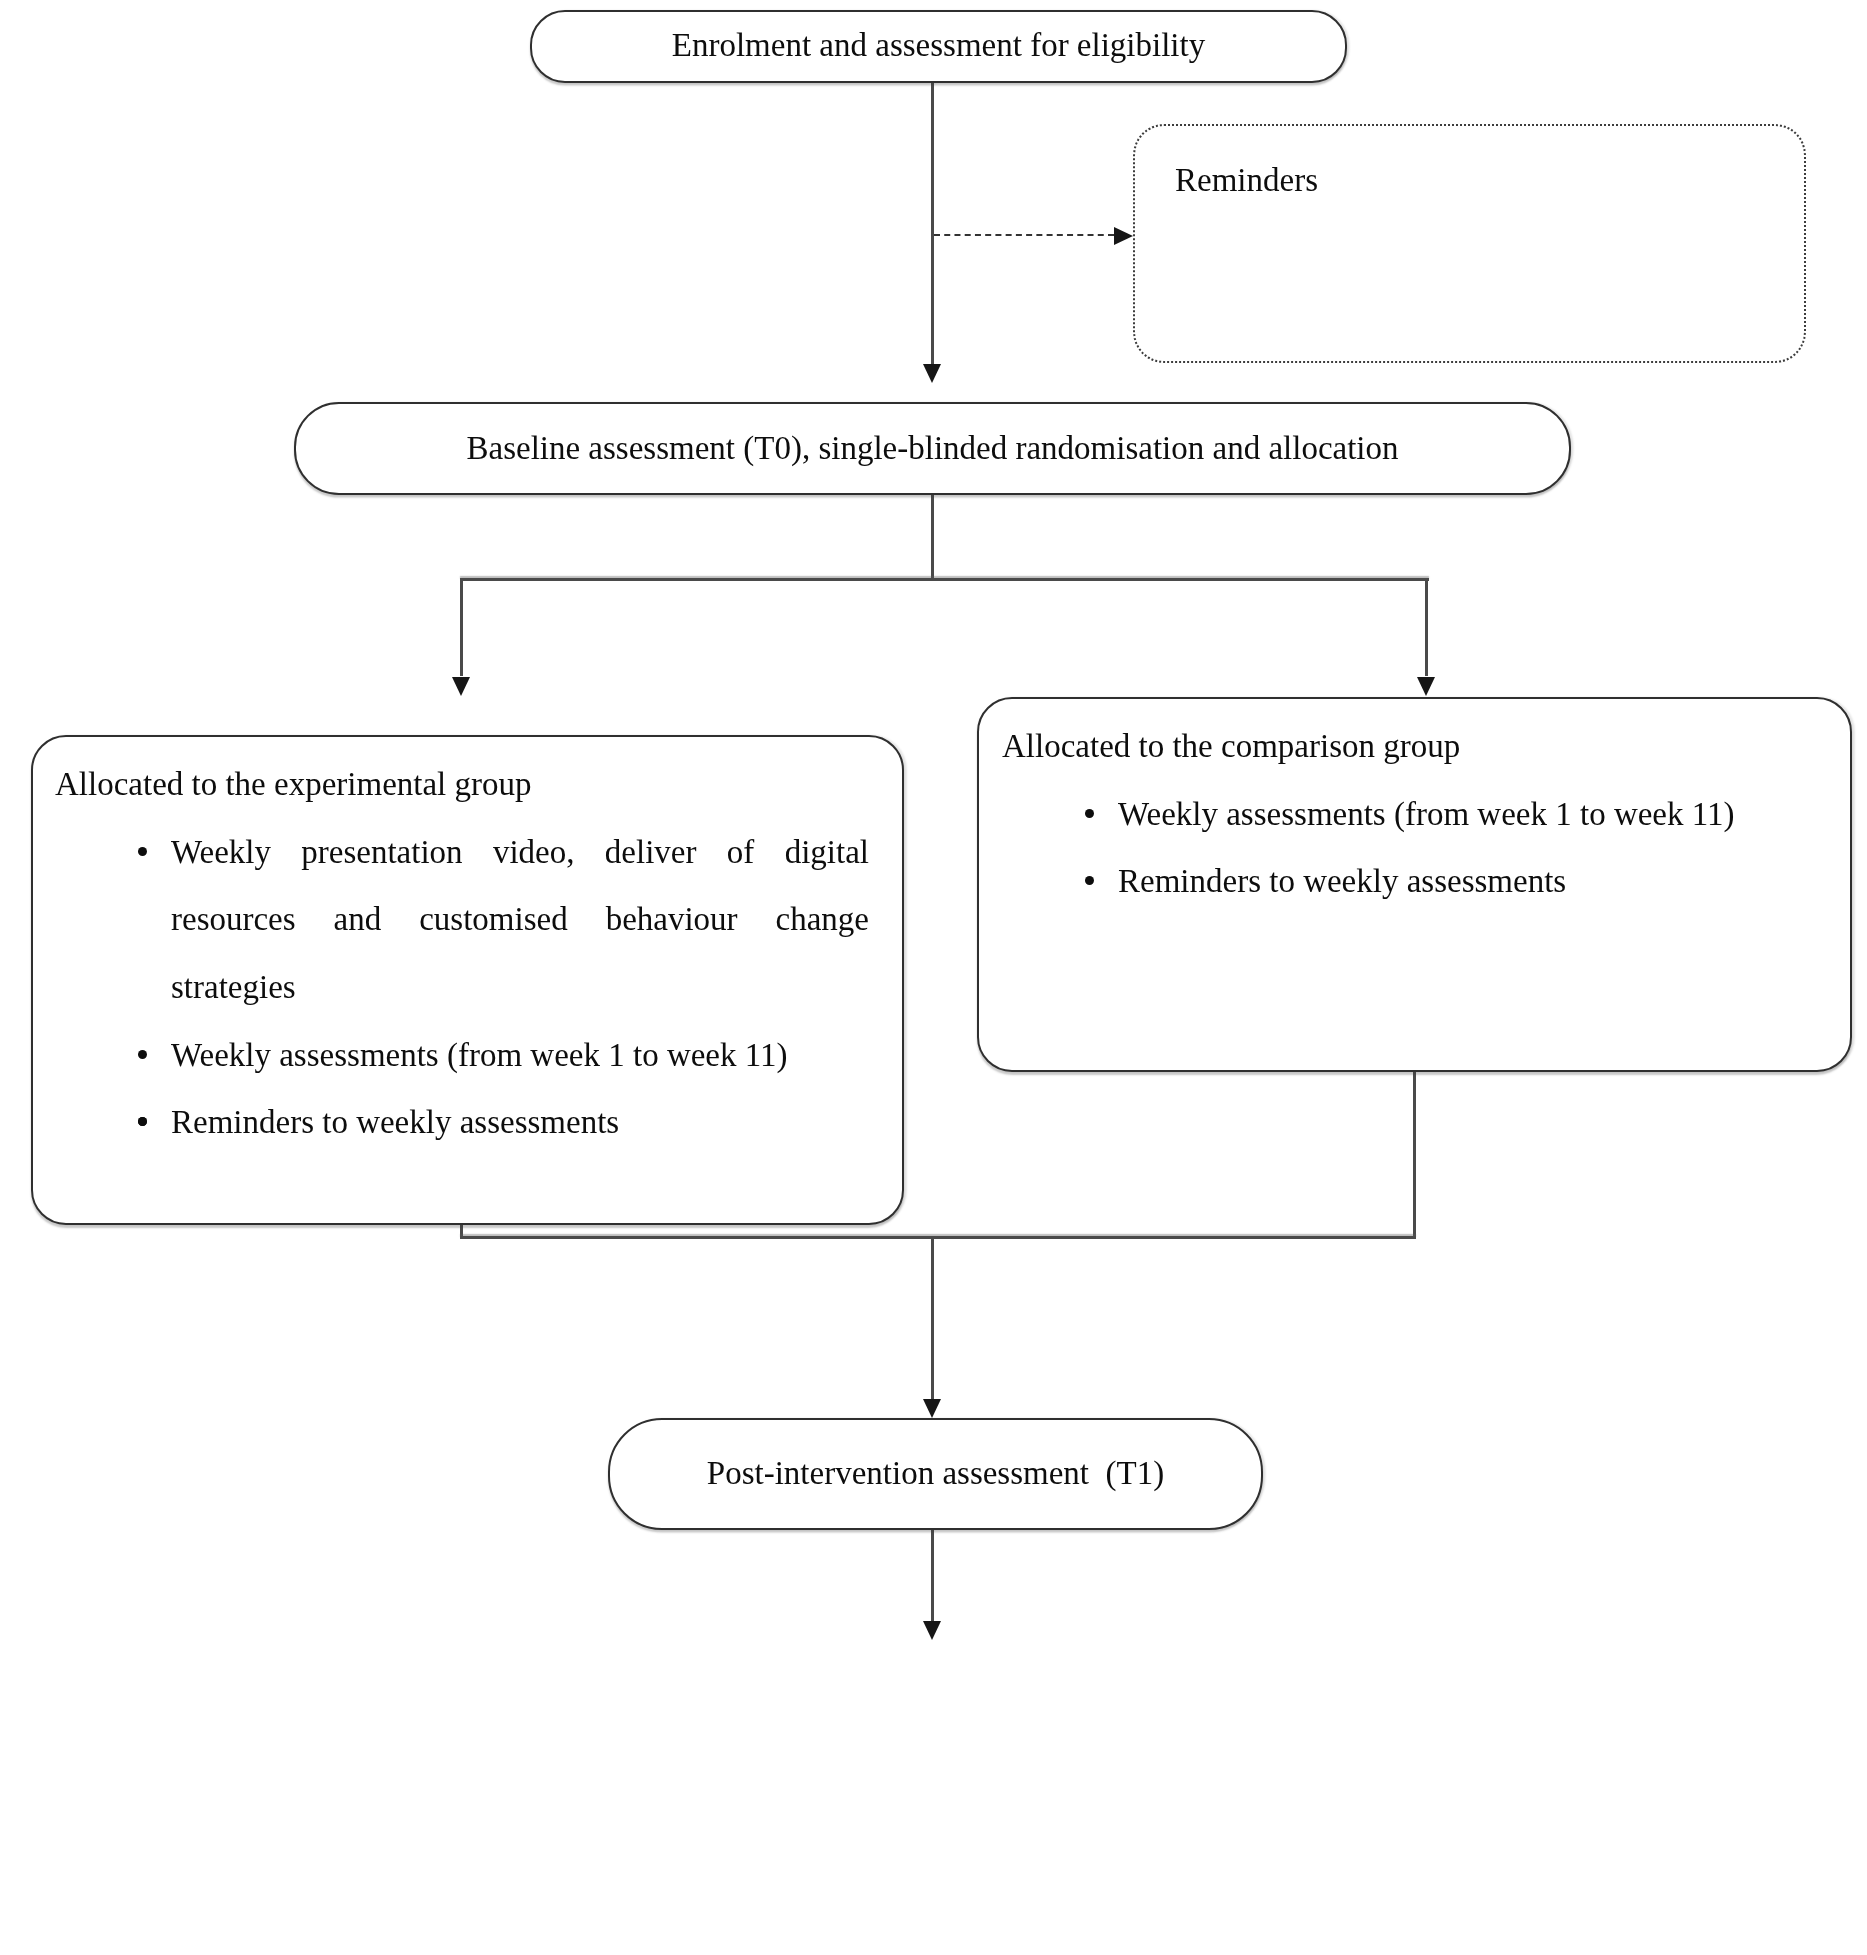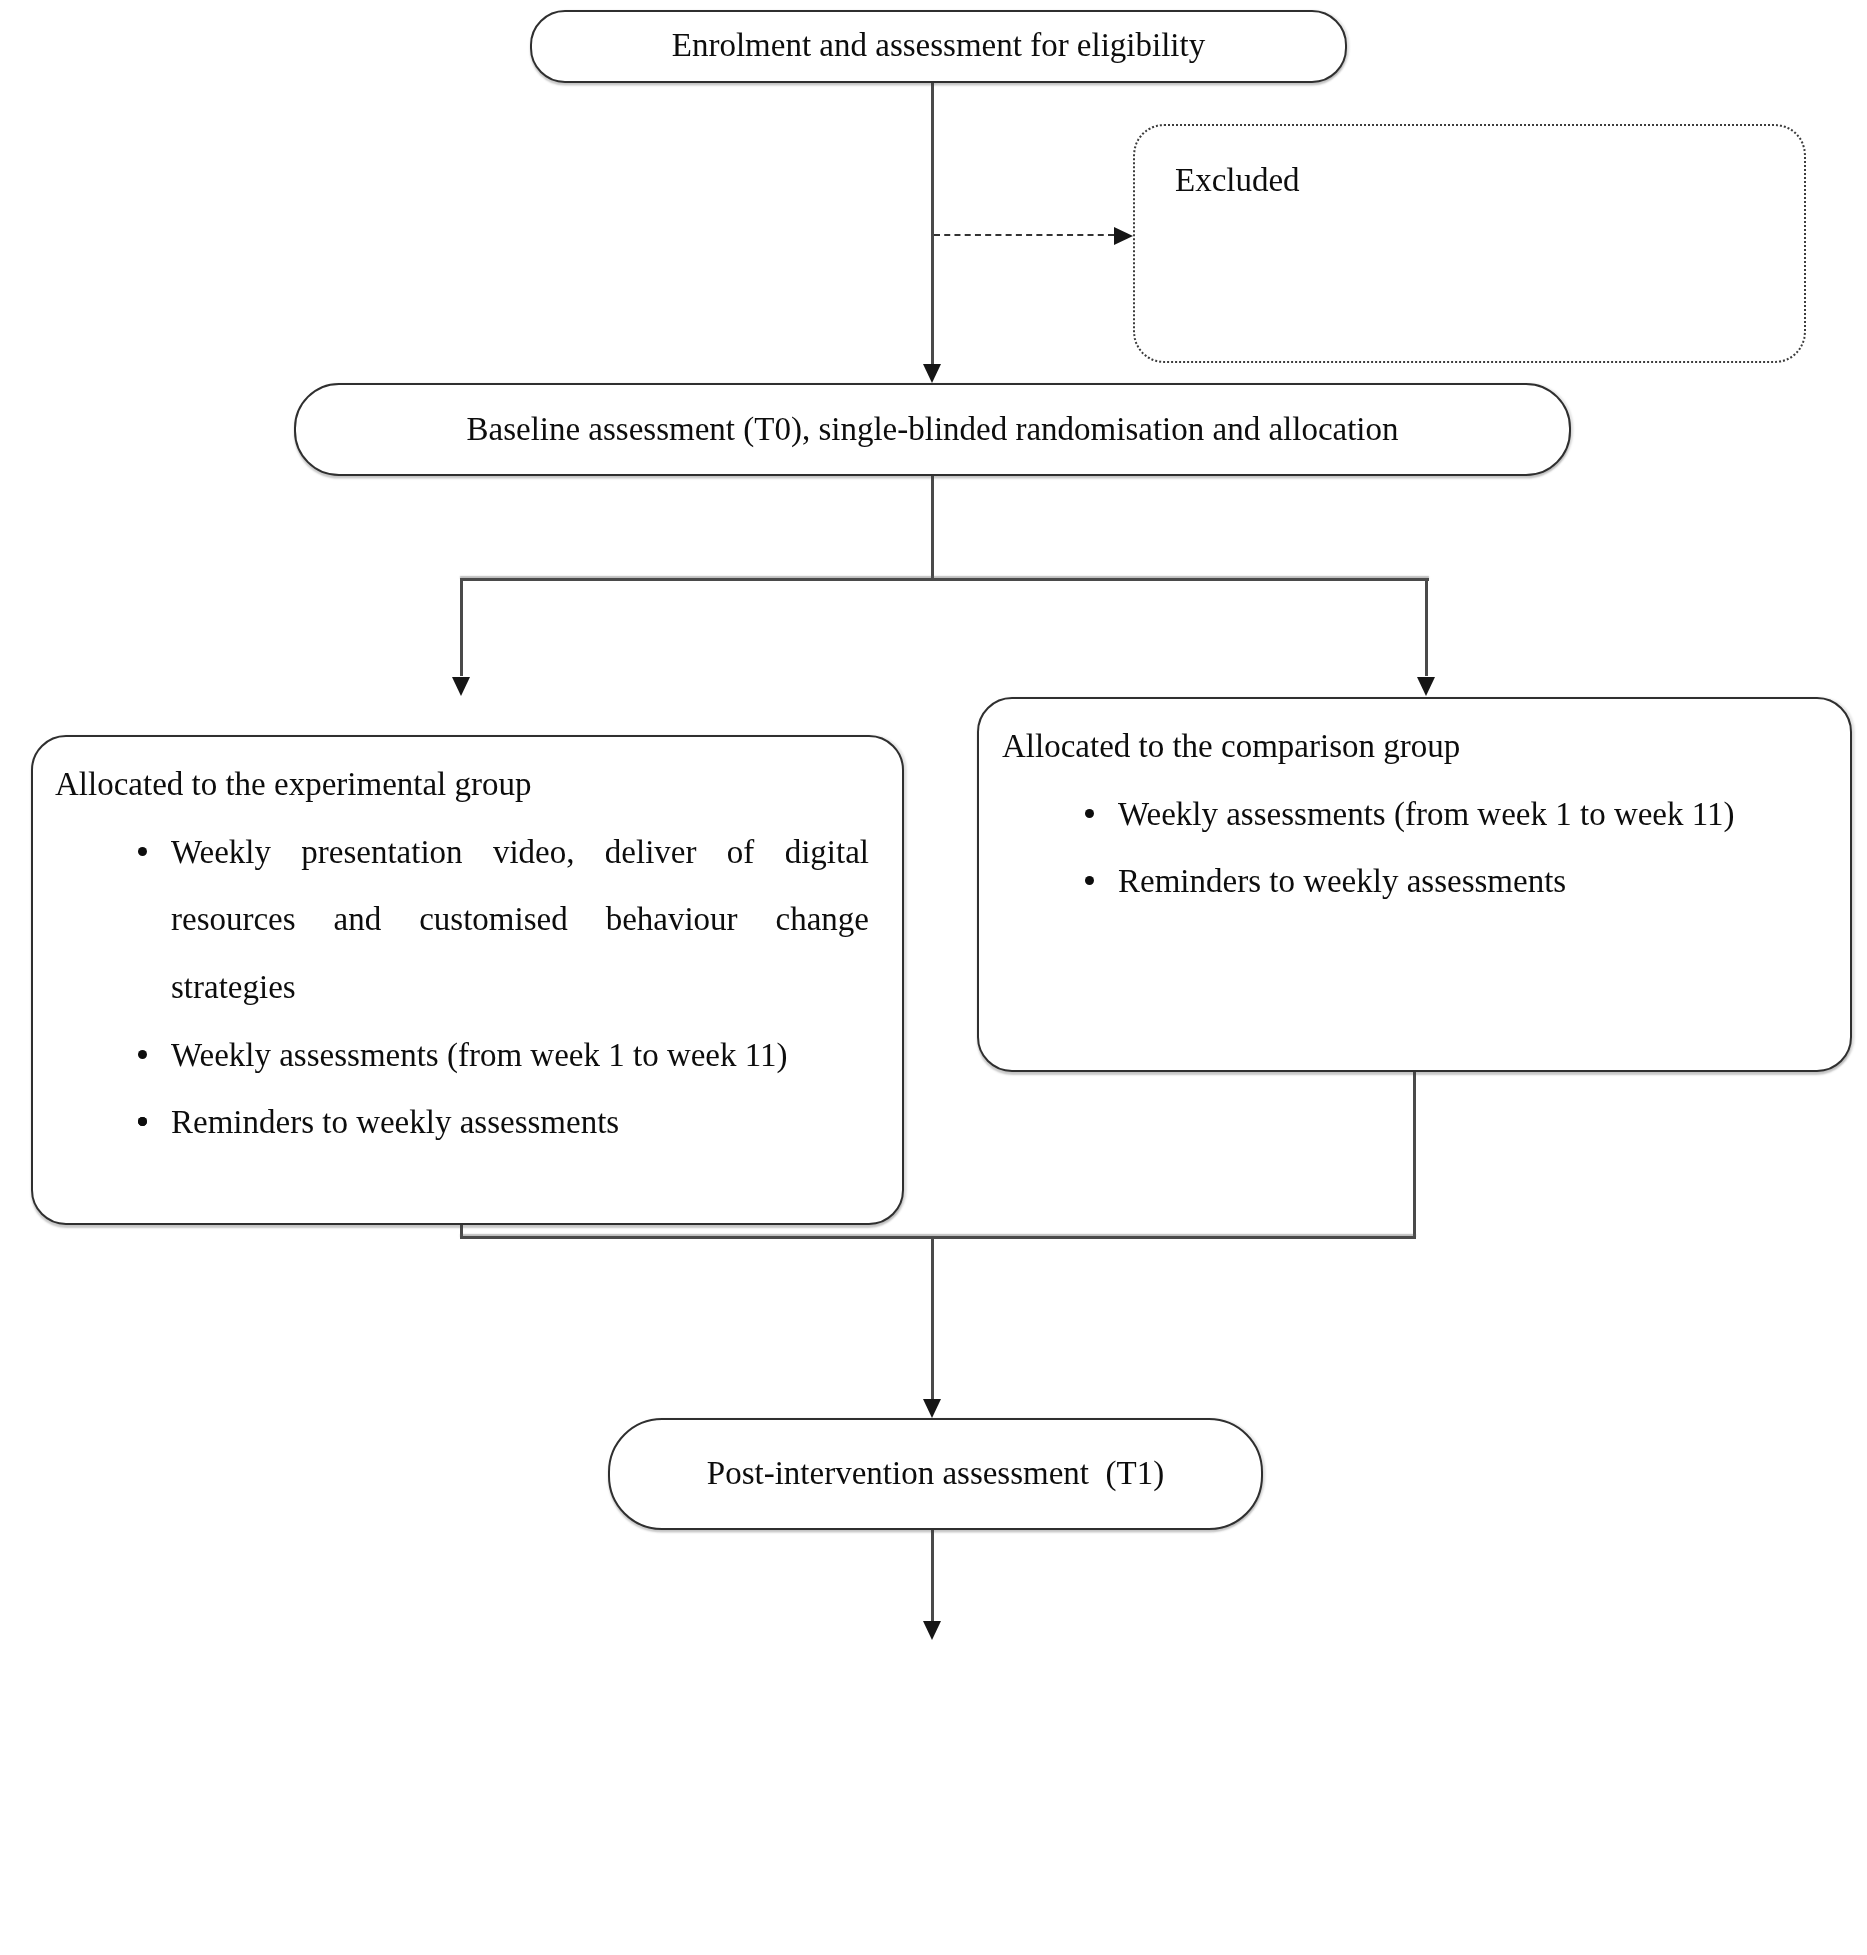--- a/index.html
+++ b/index.html
@@ -75,24 +75,24 @@
   <div class="arrow-down" style="left:923px; top:1399px;"></div>
 
   <div class="vline" style="left:931px; top:1529px; height:94px;"></div>
   <div class="arrow-down" style="left:923px; top:1621px;"></div>
 
   <div class="node center-node" id="enrolment" style="left:530px; top:9.6px; width:817px; height:73px; border-radius:35px;">
     <span class="node-label">Enrolment and assessment for eligibility</span>
   </div>
 
   <div class="node dotted body-box" id="excluded" style="left:1133px; top:124px; width:673px; height:239px; border-radius:31px; padding:14px 25.5px 0 40px;">
-    <div class="box-title">Excluded</div>
+    <div class="box-title">Reminders</div>
   </div>
 
-  <div class="node center-node" id="baseline" style="left:294px; top:383px; width:1277px; height:93px; border-radius:45px;">
+  <div class="node center-node" id="baseline" style="left:294px; top:402px; width:1277px; height:93px; border-radius:45px;">
     <span class="node-label">Baseline assessment (T0), single-blinded randomisation and allocation</span>
   </div>
 
   <div class="node body-box" id="experimental" style="left:31px; top:735px; width:873px; height:490px; border-radius:35px; padding:10.2px 33px 0 22px;">
     <div class="box-title">Allocated to the experimental group</div>
     <ul class="bullets" style="margin-left:83px;">
       <li class="bullet">
         <span class="dot"></span>
         <span>Weekly presentation video, deliver of digital resources and customised behaviour change strategies</span>
       </li>

